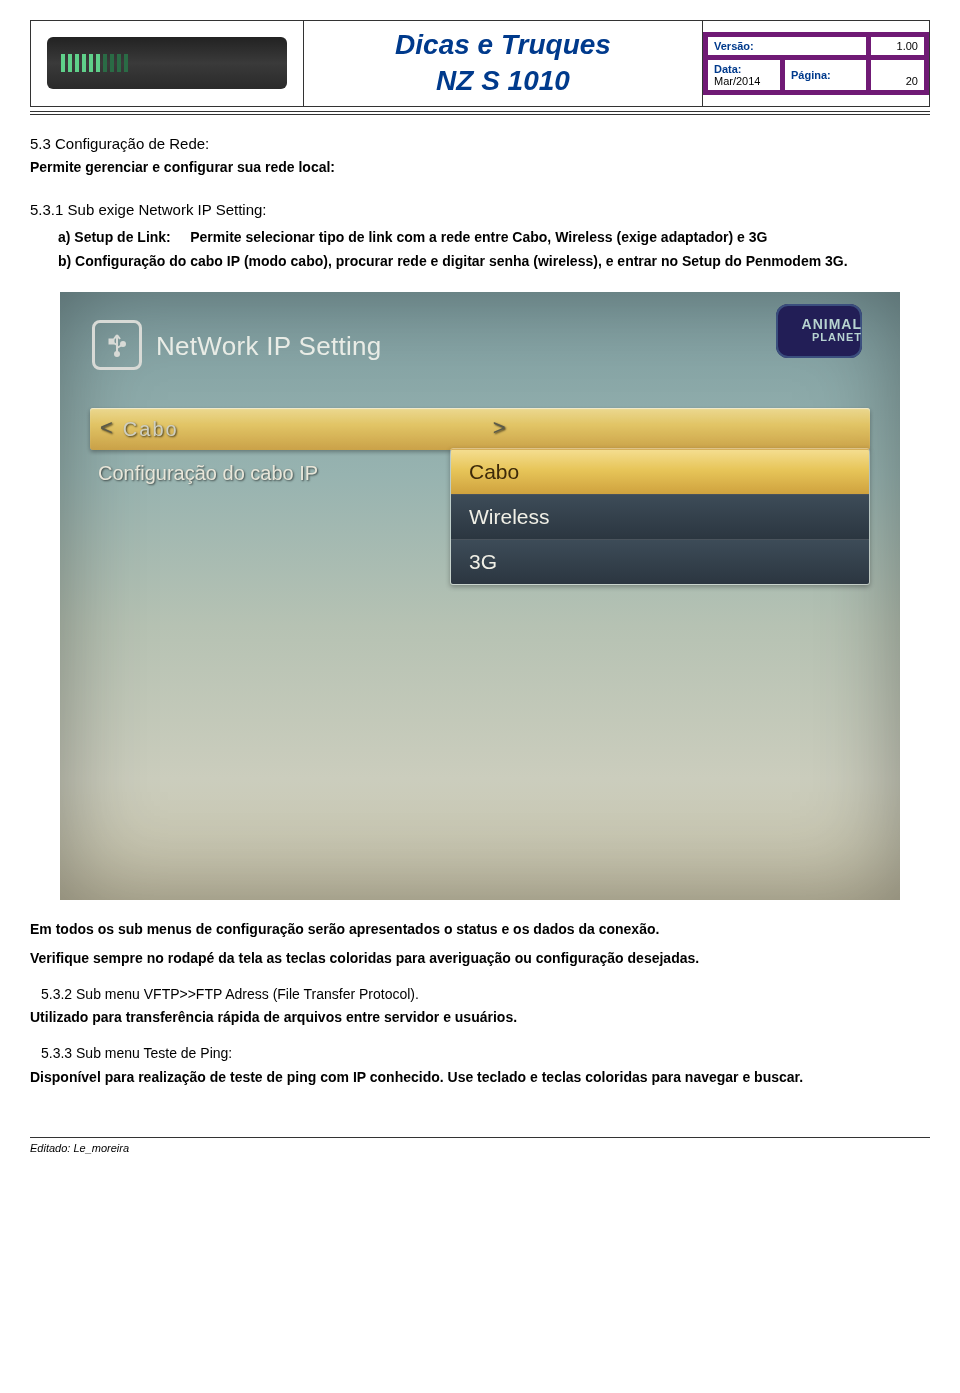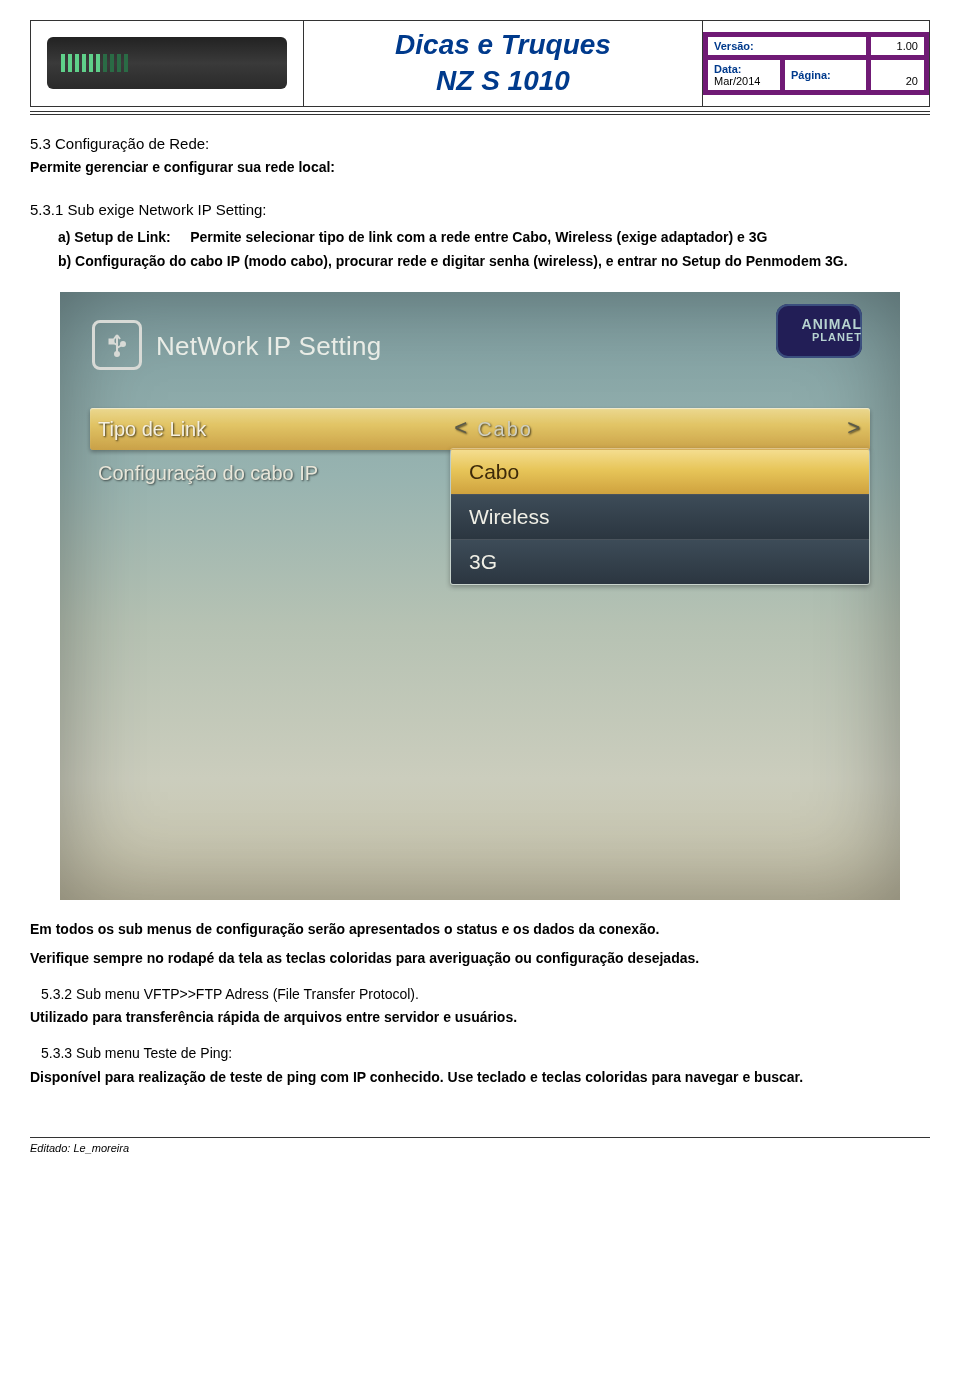--- a/index.html
+++ b/index.html
@@ -304,21 +304,20 @@
       </div>
       <div class="tv-title">NetWork IP Setting</div>
       <div class="tv-logo">
         <span>ANIMAL</span>
         <span class="l2">PLANET</span>
       </div>
 
       <div class="gold-bar"></div>
 
       <div class="tv-row header">
-        <span class="label">Tipo de Link</span>
         <span class="arrow">&lt;</span>
         <span class="value">Cabo</span>
         <span class="arrow">&gt;</span>
       </div>
 
       <div class="tv-row second">
         <span>Configuração do cabo IP</span>
       </div>
 
       <div class="tv-panel">

